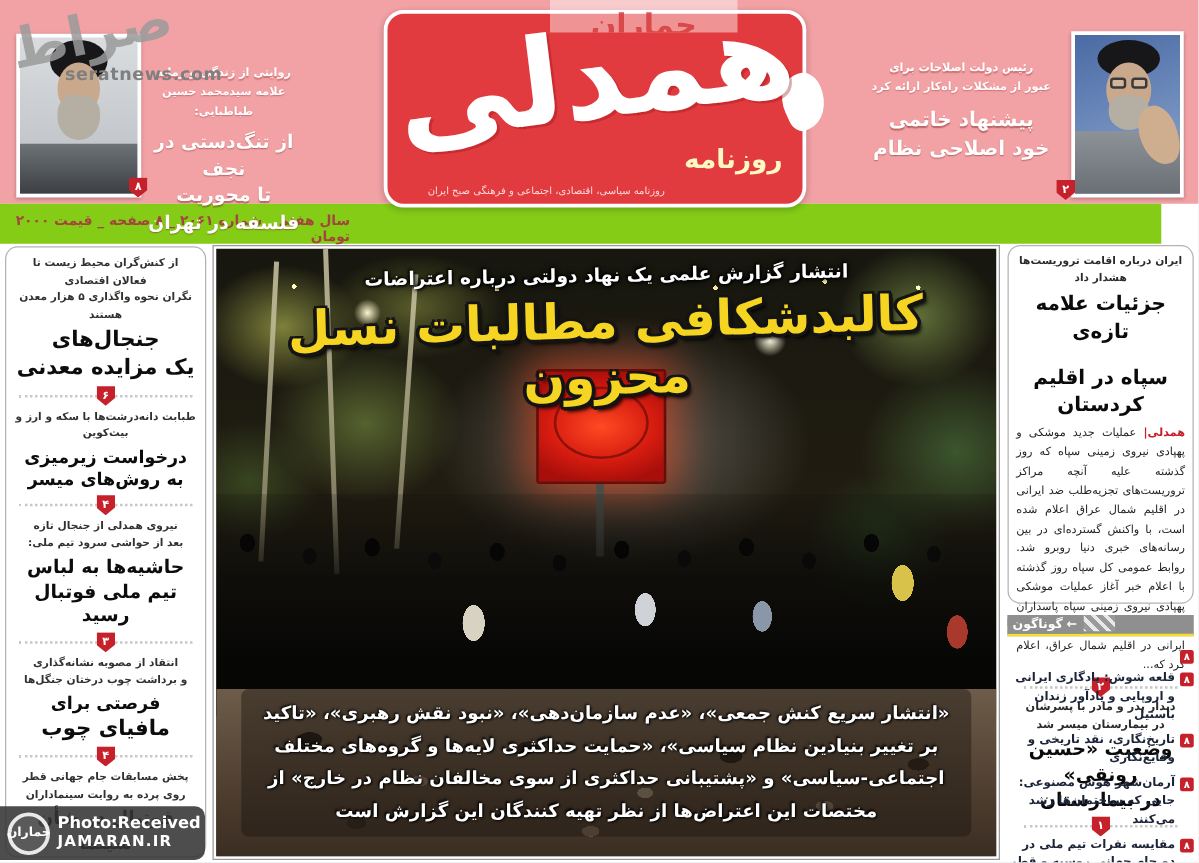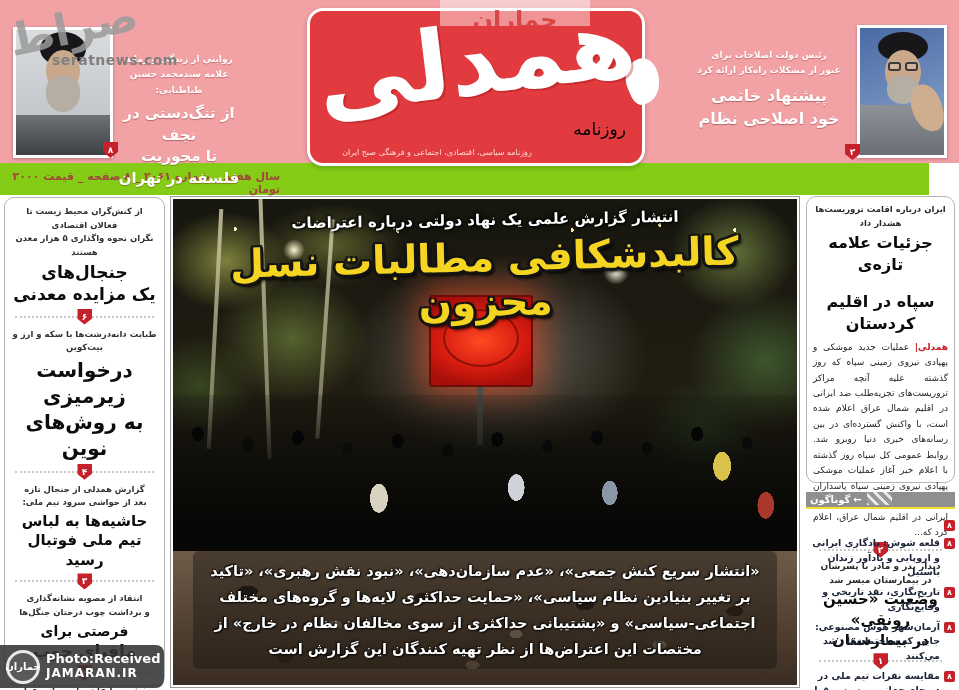--- a/index.html
+++ b/index.html
@@ -41,32 +41,32 @@
     display:flex; align-items:center; justify-content:center;
     clip-path:polygon(0 0,100% 0,100% 62%,50% 100%,0 62%); }
   .badge-abs { position:absolute; z-index:3; }
   
   .logo-box { position:absolute; left:307px; top:8px; width:338px; height:158px; background:#e23b3f;
     border:3px solid #fff; border-radius:16px; box-shadow:0 2px 5px rgba(0,0,0,.2); z-index:2; }
   .logo-tail { position:absolute; right:-18px; top:48px; width:34px; height:44px; background:#fff;
     border-radius:60% 40% 70% 30%; transform:rotate(-24deg); }
   .logo-name { position:absolute; left:0; right:0; top:-6px; text-align:center; color:#fff;
     font-size:96px; font-weight:bold; transform:rotate(-7deg); text-shadow:2px 2px 0 rgba(150,20,20,.35); }
-  .logo-type { position:absolute; right:16px; bottom:24px; color:#000000; font-size:17px; font-weight:normal; }
+  .logo-type { position:absolute; right:16px; bottom:24px; color:#fef9c3; font-size:21px; font-weight:bold; }
   .logo-tagline { position:absolute; right:88px; bottom:6px; left:10px; color:#ffd9d9; font-size:8px; text-align:center; }
   
   .info-strip { position:absolute; left:0; top:163px; width:929px; height:32px; background:#84cc16; }
   .issue-info { position:absolute; right:649px; left:8px; top:7px; font-size:11px; font-weight:bold; color:#a3453c; text-align:right; }
   .date-line { position:absolute; left:10px; top:7px; width:330px; font-size:11px; font-weight:bold; color:#57473f; text-align:left; direction:rtl; }
   
   .col-box { position:absolute; background:#fff; border:1px solid #b3b3b3; border-radius:10px; }
   .left-col { left:4px; top:197px; width:161px; height:489px; padding:5px 4px 2px; }
   .item { text-align:center; padding:2px 3px; }
   .item-kicker { font-size:8.5px; font-weight:bold; color:#33302e; line-height:1.6; }
-  .item-title { font-size:20px; font-weight:bold; color:#0c0c0c; line-height:1.3; margin-top:2px; }
+  .item-title { font-size:14px; font-weight:bold; color:#0c0c0c; line-height:1.3; margin-top:2px; }
   .sep { position:relative; height:16px; margin:1px 6px; }
   .sep::before { content:""; position:absolute; left:0; right:0; top:7px; border-top:2px dotted #c7c7c7; }
   .sep .badge { position:absolute; left:50%; top:0; transform:translateX(-50%); }
   
   .jamaran-bottom { position:absolute; left:0; top:645px; width:164px; height:43px;
     background:rgba(52,52,52,.88); border-radius:0 8px 8px 0; z-index:6;
     display:flex; align-items:center; direction:ltr; padding-left:6px; color:#fff; }
   .jb-logo { width:34px; height:34px; border:3px solid #e9e9e9; border-radius:50%; flex:0 0 34px;
     display:flex; align-items:center; justify-content:center; font-size:10px; font-weight:bold; color:#fff;
     background:rgba(255,255,255,.08); }
@@ -238,28 +238,28 @@
       <div class="item-title" style="font-size:17px;">جنجال‌های</div>
       <div class="item-title" style="font-size:17px; margin-top:0;">یک مزایده معدنی</div>
     </div>
     <div class="sep">
         <div class="badge">۶</div>
       </div>
 
     <div class="item">
       <div class="item-kicker">طبابت دانه‌درشت‌ها با سکه و ارز و بیت‌کوین</div>
       <div class="item-title">درخواست زیرمیزی</div>
-      <div class="item-title" style="margin-top:0;">به روش‌های نوین</div>
+      <div class="item-title" style="margin-top:0;">به روش‌های میسر</div>
     </div>
     <div class="sep">
         <div class="badge">۴</div>
       </div>
 
     <div class="item">
-      <div class="item-kicker">گزارش همدلی از جنجال تازه</div>
+      <div class="item-kicker">نیروی همدلی از جنجال تازه</div>
       <div class="item-kicker">بعد از حواشی سرود تیم ملی:</div>
       <div class="item-title" style="font-size:15px;">حاشیه‌ها به لباس</div>
       <div class="item-title" style="font-size:15px; margin-top:0;">تیم ملی فوتبال رسید</div>
     </div>
     <div class="sep">
         <div class="badge">۳</div>
       </div>
 
     <div class="item">
       <div class="item-kicker">انتقاد از مصوبه نشانه‌گذاری</div>

